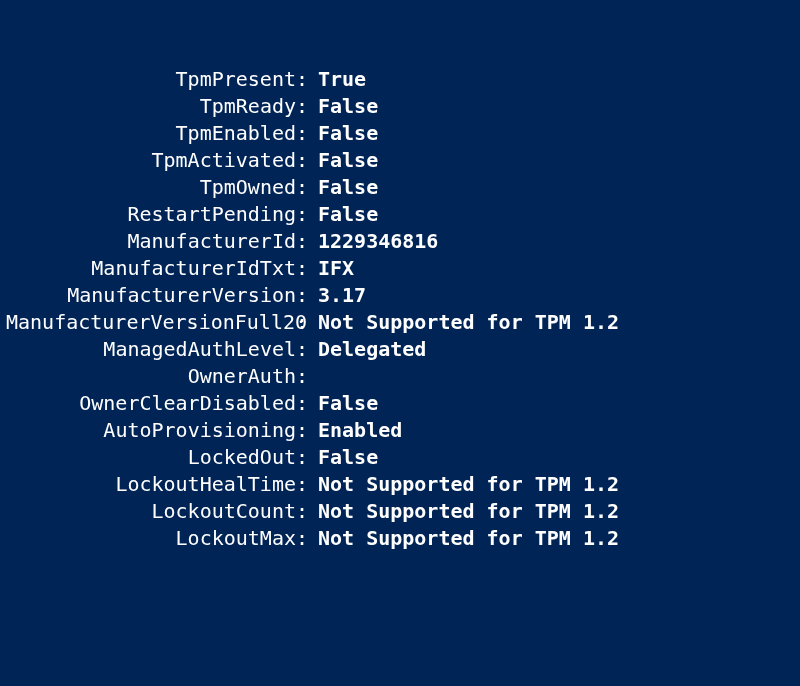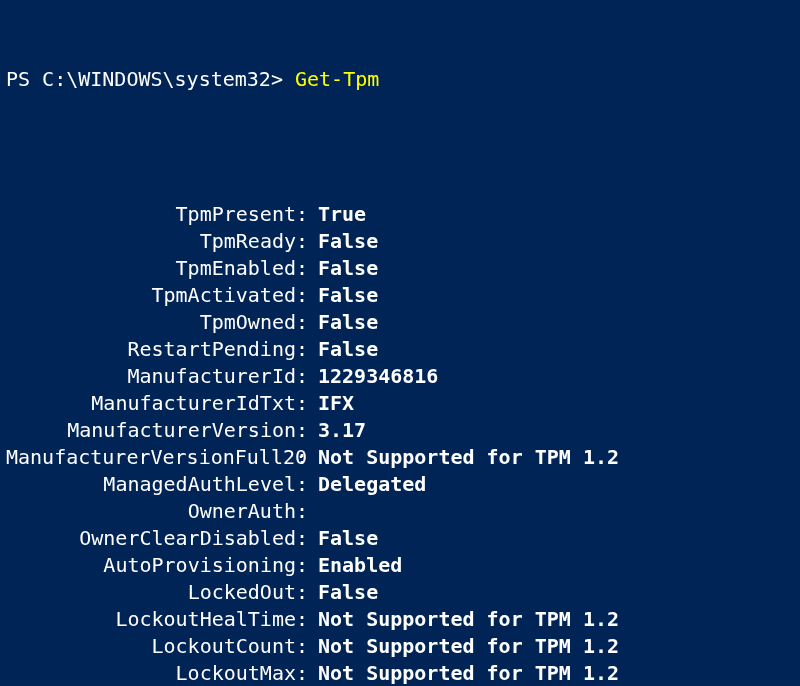--- a/index.html
+++ b/index.html
@@ -36,15 +36,14 @@
   }
   .val{
     display:inline-block;
     font-weight:bold;
   }
 </style>
 </head>
 <body>
 
 <div class="terminal">
-  <div class="prompt-line"><span>PS C:\WINDOWS\system32&gt; </span><span class="cmd">Get-Tpm</span></div>
   <div id="out"><div class="row"><span class="key">TpmPresent</span><span class="colon">:</span><span class="val">True</span></div><div class="row"><span class="key">TpmReady</span><span class="colon">:</span><span class="val">False</span></div><div class="row"><span class="key">TpmEnabled</span><span class="colon">:</span><span class="val">False</span></div><div class="row"><span class="key">TpmActivated</span><span class="colon">:</span><span class="val">False</span></div><div class="row"><span class="key">TpmOwned</span><span class="colon">:</span><span class="val">False</span></div><div class="row"><span class="key">RestartPending</span><span class="colon">:</span><span class="val">False</span></div><div class="row"><span class="key">ManufacturerId</span><span class="colon">:</span><span class="val">1229346816</span></div><div class="row"><span class="key">ManufacturerIdTxt</span><span class="colon">:</span><span class="val">IFX</span></div><div class="row"><span class="key">ManufacturerVersion</span><span class="colon">:</span><span class="val">3.17</span></div><div class="row"><span class="key">ManufacturerVersionFull20</span><span class="colon">:</span><span class="val">Not Supported for TPM 1.2</span></div><div class="row"><span class="key">ManagedAuthLevel</span><span class="colon">:</span><span class="val">Delegated</span></div><div class="row"><span class="key">OwnerAuth</span><span class="colon">:</span><span class="val"></span></div><div class="row"><span class="key">OwnerClearDisabled</span><span class="colon">:</span><span class="val">False</span></div><div class="row"><span class="key">AutoProvisioning</span><span class="colon">:</span><span class="val">Enabled</span></div><div class="row"><span class="key">LockedOut</span><span class="colon">:</span><span class="val">False</span></div><div class="row"><span class="key">LockoutHealTime</span><span class="colon">:</span><span class="val">Not Supported for TPM 1.2</span></div><div class="row"><span class="key">LockoutCount</span><span class="colon">:</span><span class="val">Not Supported for TPM 1.2</span></div><div class="row"><span class="key">LockoutMax</span><span class="colon">:</span><span class="val">Not Supported for TPM 1.2</span></div></div>
 </div>
 
 </body></html>

